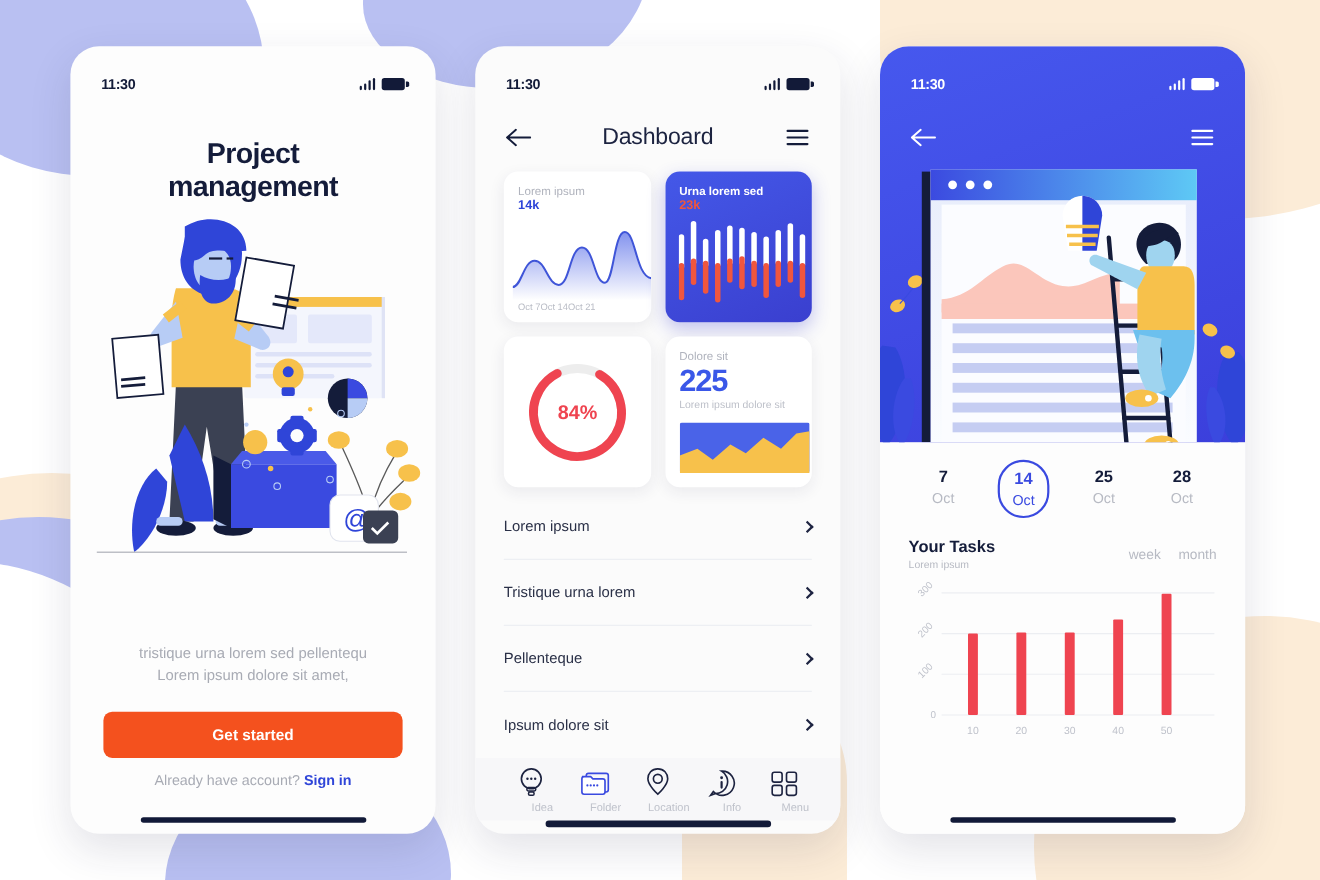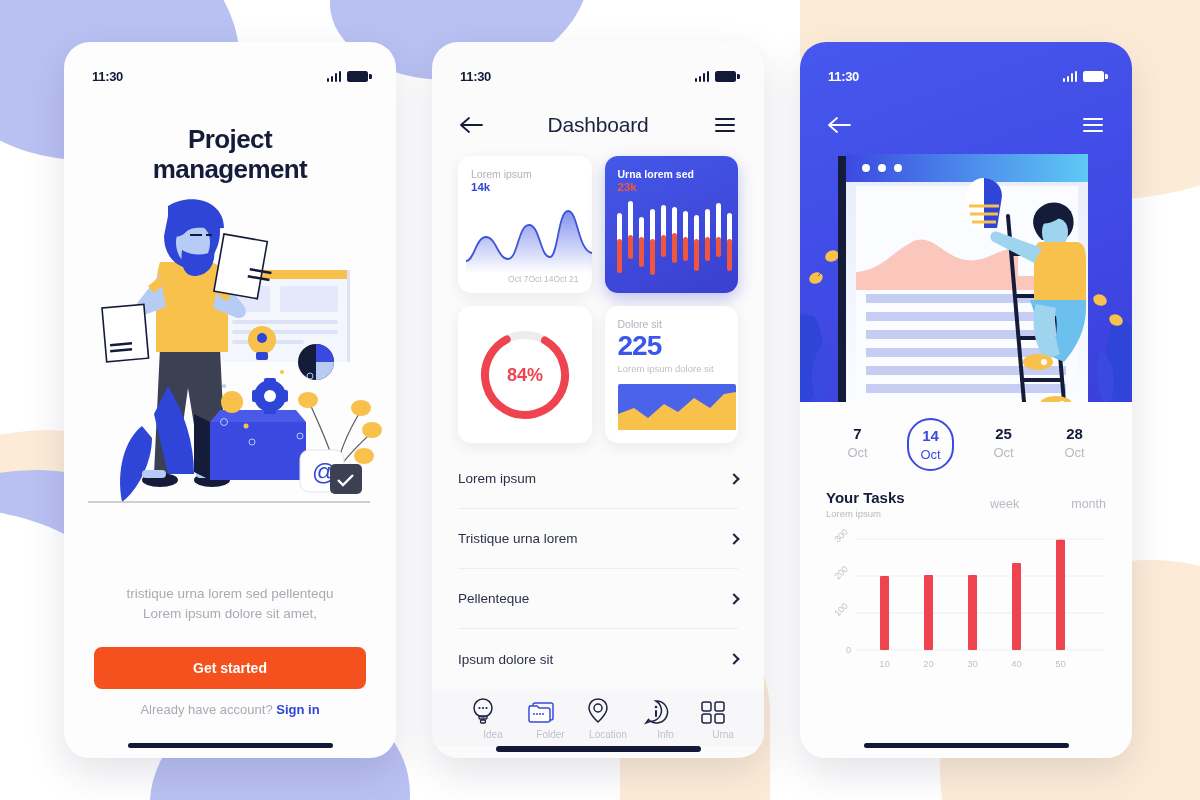--- a/index.html
+++ b/index.html
@@ -91,21 +91,21 @@
 
   .cards { display:grid; grid-template-columns: 1fr 1fr; gap: 13px; padding: 12px 26px 0 26px; flex:0 0 auto; }
   .card { border-radius: 13px; background:#fff; box-shadow: 0 4px 14px rgba(40,40,80,.08);
      height: 137px; padding: 12px 13px; position: relative; overflow:hidden; }
   .card.dark { background: linear-gradient(155deg,#4458e8,#3a3fcf); box-shadow:0 6px 16px rgba(58,63,207,.3); }
   .card-label { font-size: 10.5px; color:#b0b3bd; }
   .card.dark .card-label { color:#ffffff; font-weight:700; font-size:10.5px; }
   .card-value { font-size: 11.5px; font-weight: 700; color:#2f45d8; margin-top:1px; }
   .card.dark .card-value { color:#f0563e; }
   .axis-row { position:absolute; left:13px; right:13px; bottom:9px; display:flex;
-    justify-content: flex-end; font-size: 8.5px; color:#b9bcc5; }
+    justify-content: flex-start; font-size: 8.5px; color:#b9bcc5; }
 
   .big-num { font-size: 28px; font-weight: 800; color:#3a57e8; line-height: 1; letter-spacing:-1px; margin-top:2px;}
   .sub-label { font-size: 9.5px; color:#bcbfc8; margin-top: 3px; }
 
   .list { padding: 6px 26px 0 26px; flex: 1 1 auto; }
   .list-item { display:flex; align-items:center; justify-content:space-between;
     height: 60px; border-bottom: 1px solid #eceef2; cursor:pointer; }
   .list-item:last-child { border-bottom: none; }
   .list-item span { font-size: 13.5px; color:#2a3047; }
   .chev { width:8px; height:8px; border-right:2px solid #1d2340; border-top:2px solid #1d2340;
@@ -128,21 +128,21 @@
   .date .dd { font-size: 15px; font-weight: 700; color:#141c3a; }
   .date .dm { font-size: 13px; color:#b7bac3; margin-top: 3px; text-align: center; }
   .date.sel { border: 2.5px solid #3a4ae0; }
   .date.sel .dd, .date.sel .dm { color:#3a4ae0; }
 
   .tasks-head { display:flex; align-items:center; justify-content:space-between;
     padding: 14px 26px 0 26px; }
   .tasks-title { font-size: 15px; font-weight: 700; color:#141c3a; }
   .tasks-sub { font-size: 9.5px; color:#b7bac3; margin-top: 2px; }
   .seg { display:flex; gap: 16px; align-items:center; }
-  .seg span { font-size: 12.5px; color:#b7bac3; cursor:pointer;margin-left:36px; }
+  .seg span { font-size: 12.5px; color:#b7bac3; cursor:pointer; }
 
   .chart-wrap { flex:1 1 auto; padding: 4px 22px 0 22px; }
 </style>
 </head>
 <body>
 
 <div class="bg">
   <div class="blob blob-cream-2"></div>
   <div class="blob blob-lav-1"></div>
   <div class="blob blob-lav-2"></div>
@@ -442,21 +442,21 @@
       </svg>
       <span class="tab-label">Info</span>
     </div>
     <div class="tab">
       <svg width="26" height="26" viewBox="0 0 26 26">
         <rect x="2" y="3" width="9" height="9" rx="2" fill="none" stroke="#1d2340" stroke-width="1.5"></rect>
         <rect x="15" y="3" width="9" height="9" rx="2" fill="none" stroke="#1d2340" stroke-width="1.5"></rect>
         <rect x="2" y="15" width="9" height="9" rx="2" fill="none" stroke="#1d2340" stroke-width="1.5"></rect>
         <rect x="15" y="15" width="9" height="9" rx="2" fill="none" stroke="#1d2340" stroke-width="1.5"></rect>
       </svg>
-      <span class="tab-label">Urna</span>
+      <span class="tab-label">Menu</span>
     </div>
   </div>
   <div class="homebar"></div>
 </div>
 
 <div class="phone" id="phone3">
   <div class="s3-hero light">
     <div class="statusbar">
       <div class="stime">11:30</div>
       <div class="sright">

